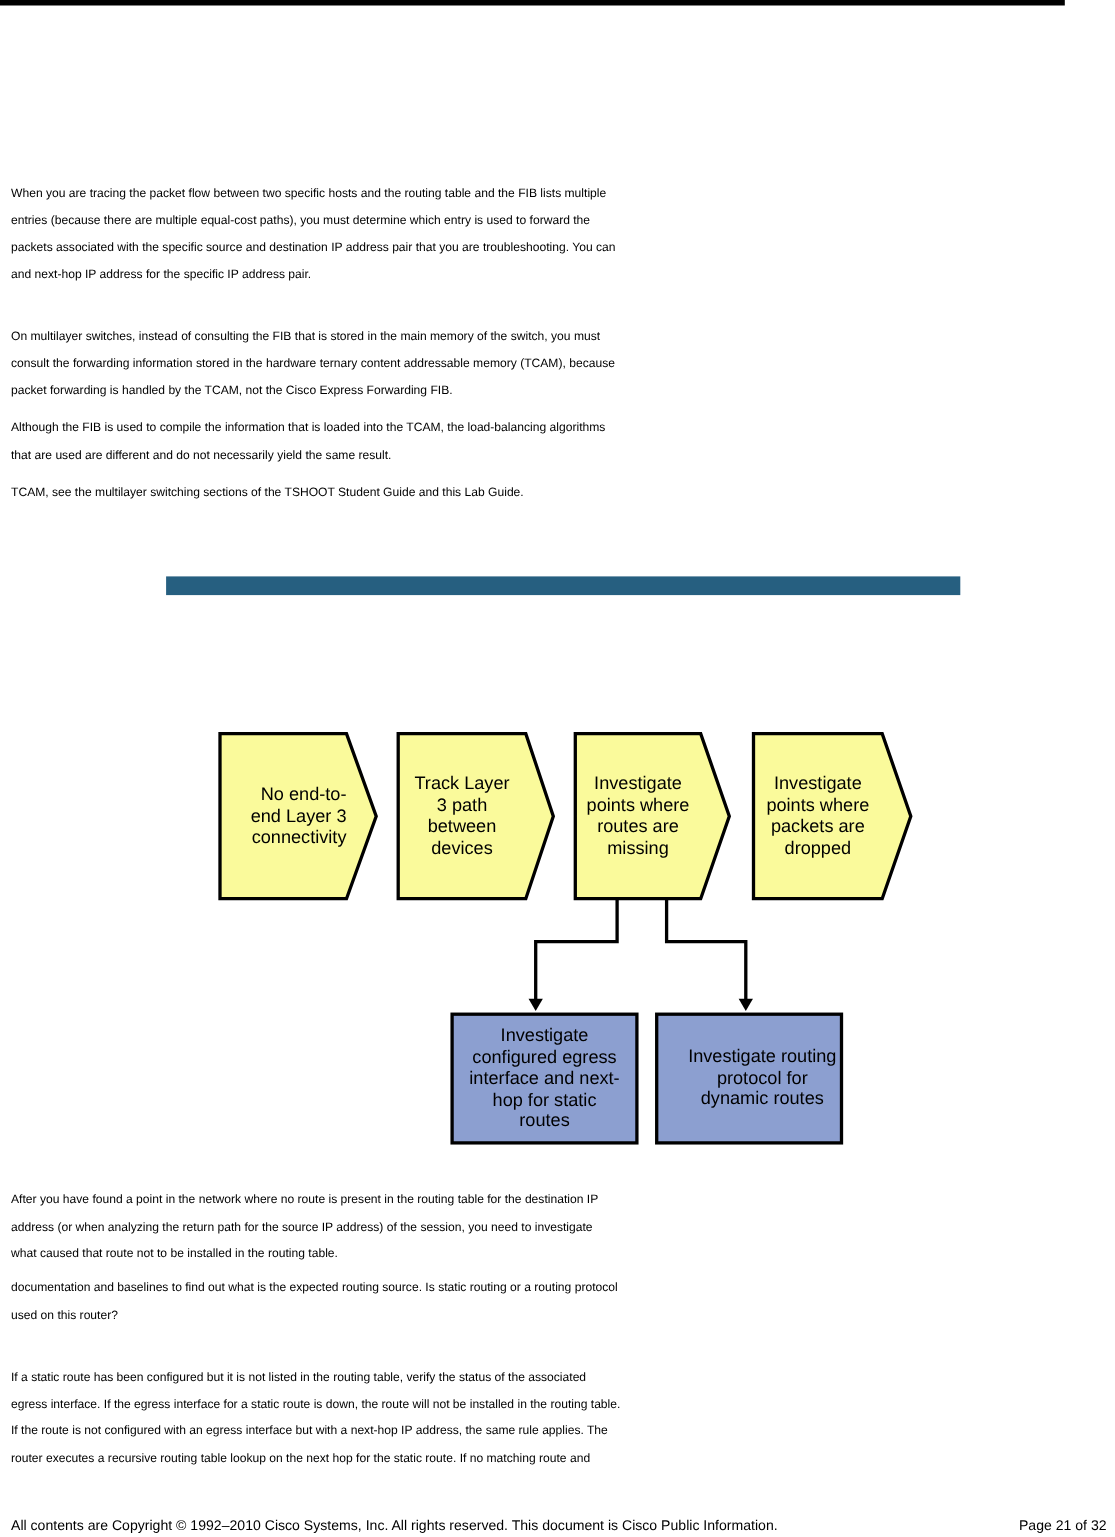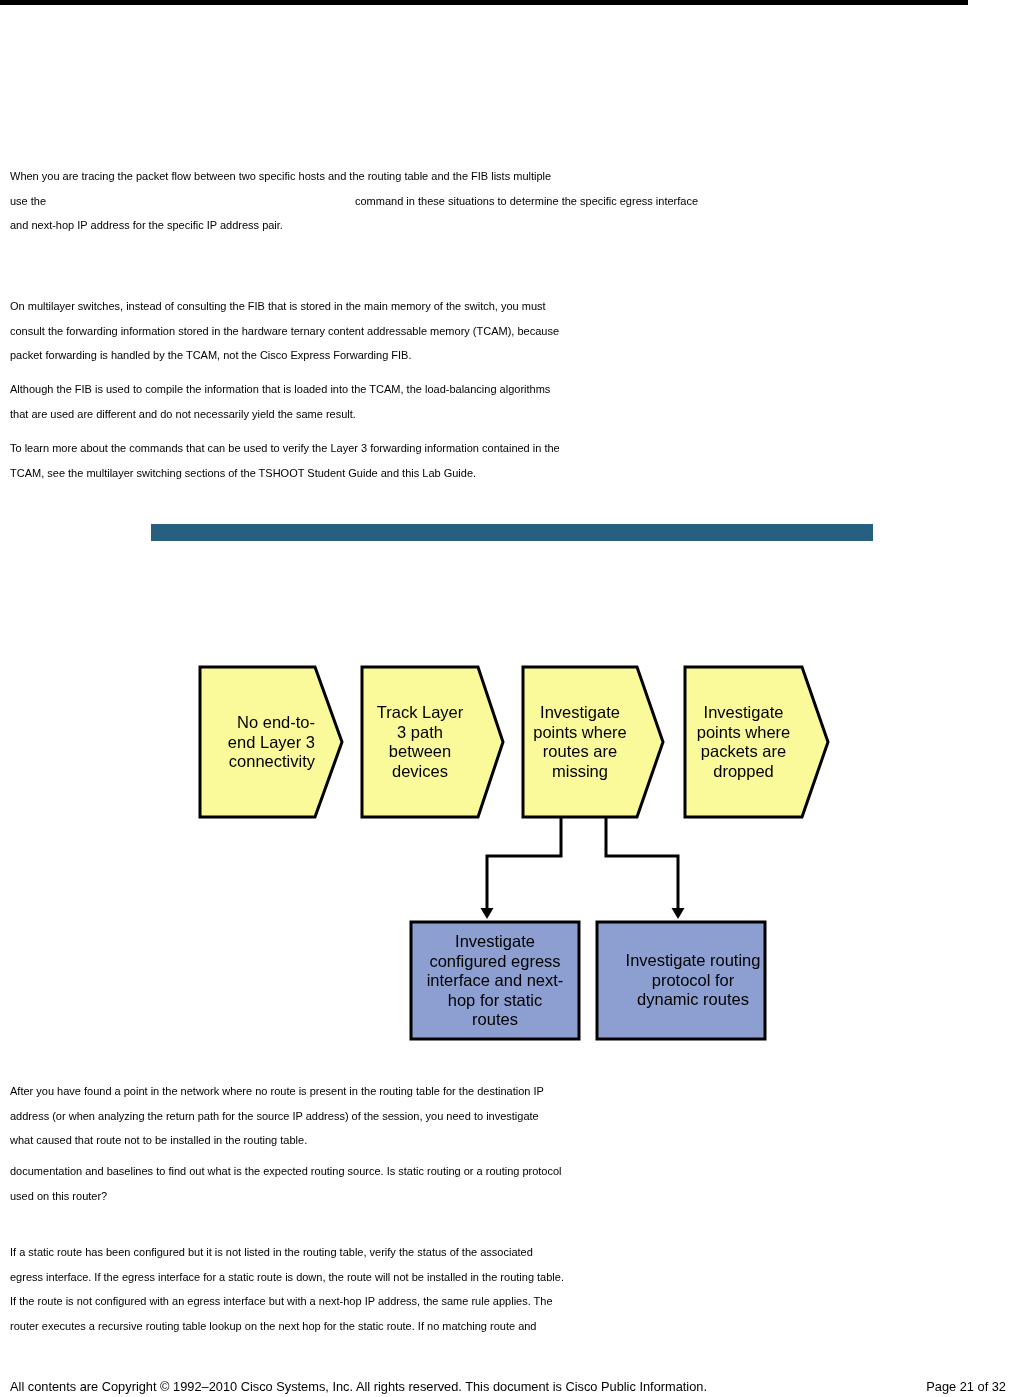--- a/index.html
+++ b/index.html
@@ -60,40 +60,37 @@
 </style>
 </head>
 <body>
 
 <div class="page">
 
   <div class="top-rule"></div>
 
   <div class="para" style="top:164px">
     <div class="pline">When you are tracing the packet flow between two specific hosts and the routing table and the FIB lists multiple</div>
-    <div class="pline">
-      <span>use the</span>
-      <span class="cmd-after">command in these situations to determine the specific egress interface</span>
-    </div>
+    <div class="pline">entries (because there are multiple equal-cost paths), you must determine which entry is used to forward the</div>
+    <div class="pline">packets associated with the specific source and destination IP address pair that you are troubleshooting. You can</div>
     <div class="pline">and next-hop IP address for the specific IP address pair.</div>
   </div>
 
   <div class="para" style="top:294px">
     <div class="pline">On multilayer switches, instead of consulting the FIB that is stored in the main memory of the switch, you must</div>
     <div class="pline">consult the forwarding information stored in the hardware ternary content addressable memory (TCAM), because</div>
     <div class="pline">packet forwarding is handled by the TCAM, not the Cisco Express Forwarding FIB.</div>
   </div>
 
   <div class="para" style="top:377px">
     <div class="pline">Although the FIB is used to compile the information that is loaded into the TCAM, the load-balancing algorithms</div>
     <div class="pline">that are used are different and do not necessarily yield the same result.</div>
   </div>
 
   <div class="para" style="top:436px">
-    <div class="pline">To learn more about the commands that can be used to verify the Layer 3 forwarding information contained in the</div>
     <div class="pline">TCAM, see the multilayer switching sections of the TSHOOT Student Guide and this Lab Guide.</div>
   </div>
 
   <div class="section-bar" id="section-bar" style="background: rgb(38, 95, 128);"></div>
 
   <svg class="diagram-svg" viewBox="0 0 1014 400">
 
     <path d="M200,12 H315 L342,87 L315,162 H200 Z" stroke="#000000" stroke-width="3" fill="#FAFA9B"></path>
     <path d="M362,12 H478 L503,87 L478,162 H362 Z" stroke="#000000" stroke-width="3" fill="#FAFA9B"></path>
     <path d="M523,12 H637 L663,87 L637,162 H523 Z" stroke="#000000" stroke-width="3" fill="#FAFA9B"></path>

